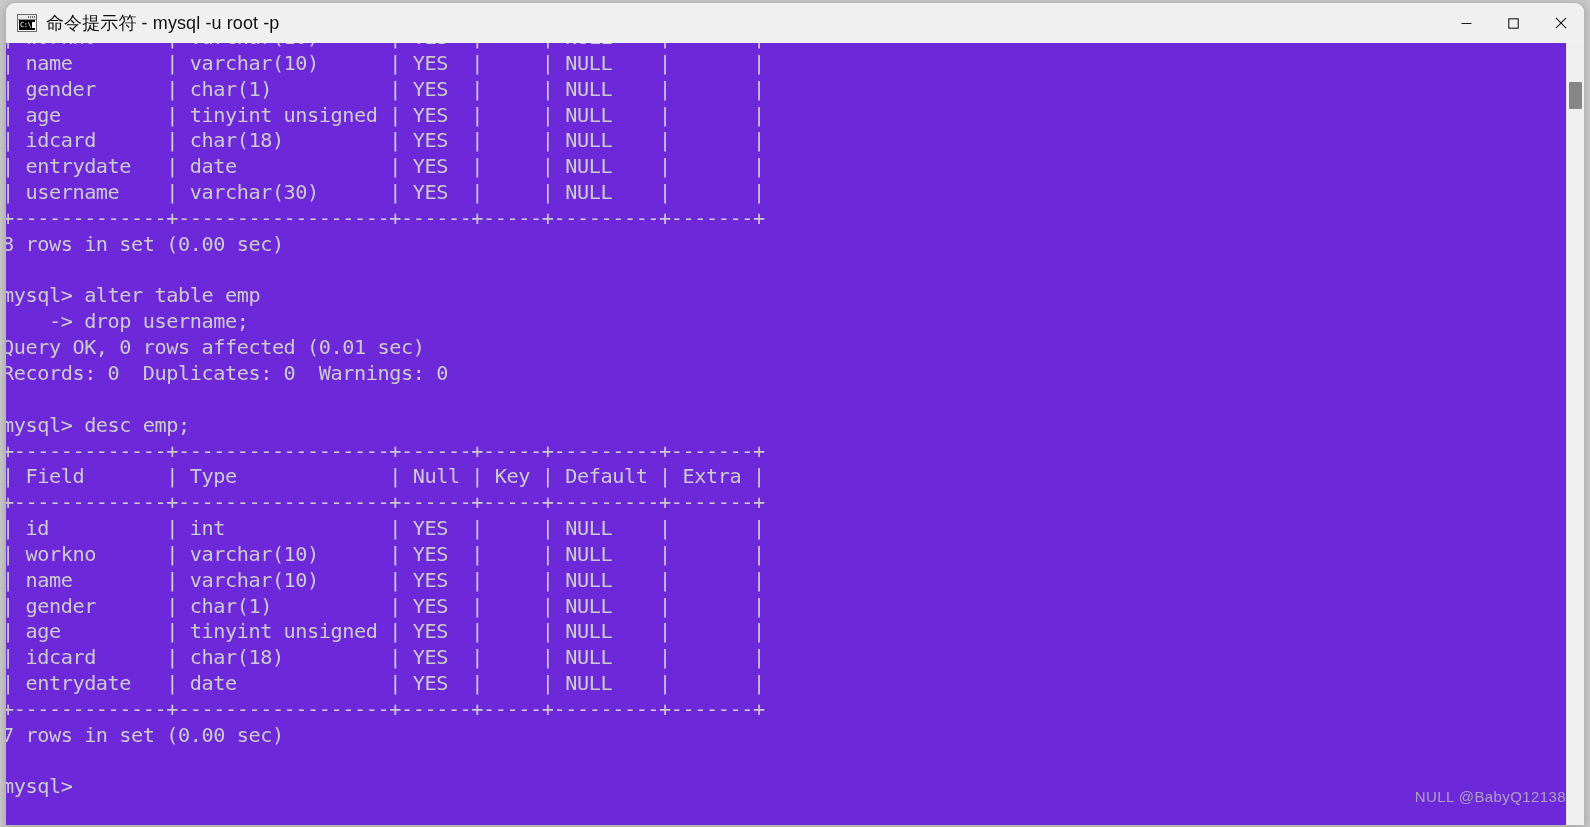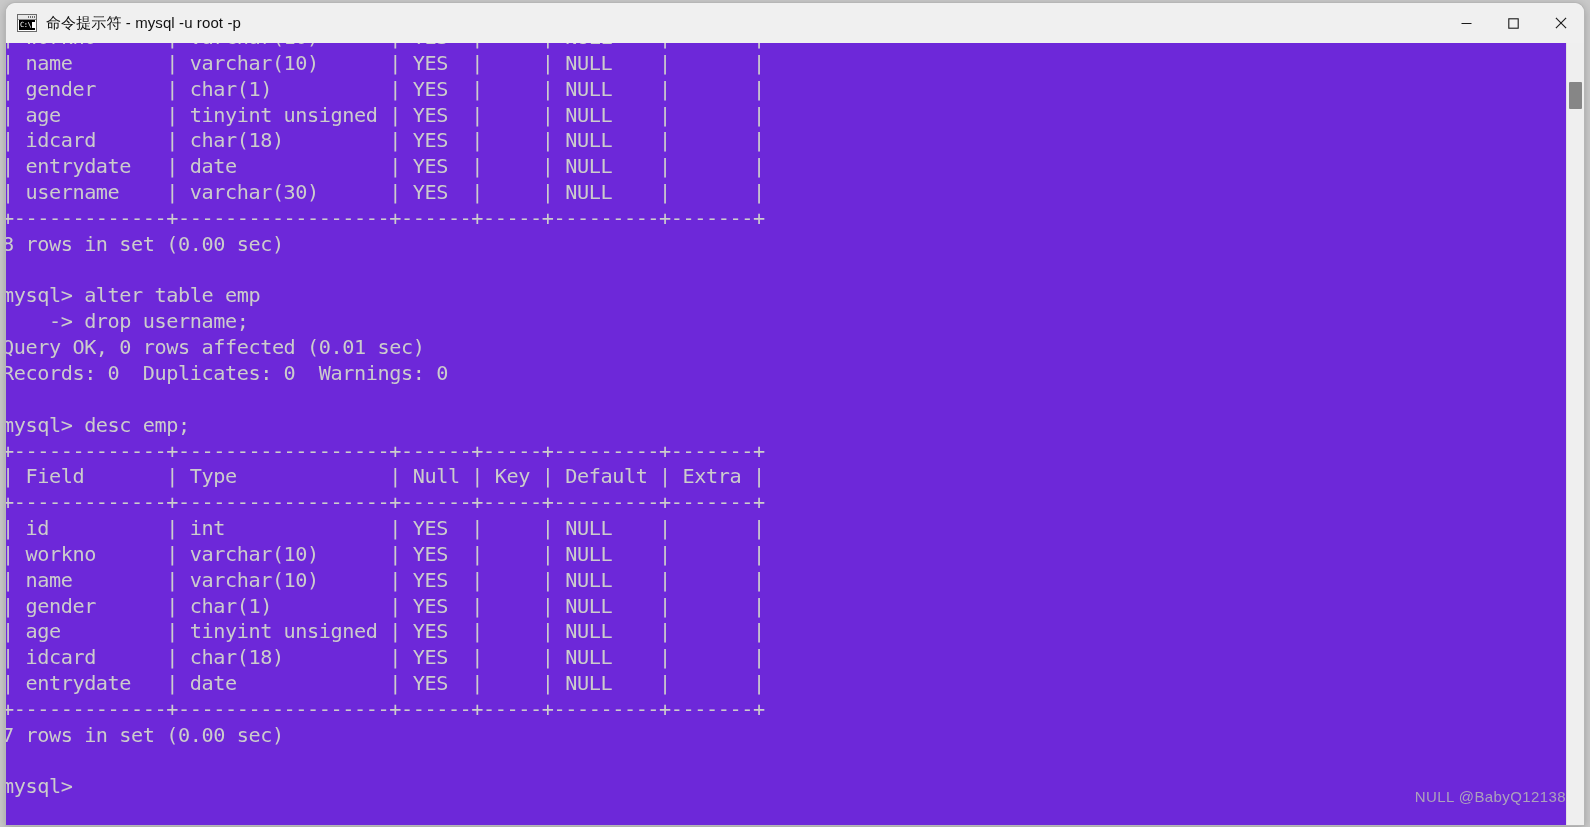--- a/index.html
+++ b/index.html
@@ -97,21 +97,21 @@
   }
   .cmd-icon .screen .cursor {
     display: inline-block;
     width: 3px; height: 6px;
     background: #fff;
     vertical-align: -1px;
     margin-left: 1px;
   }
 
   .title-text {
-    font-size: 15px;
+    font-size: 18px;
     color: #111;
     white-space: nowrap;
     letter-spacing: 0.1px;
   }
 
   
   .win-controls {
     display: flex;
     height: 100%;
     flex: 0 0 auto;

